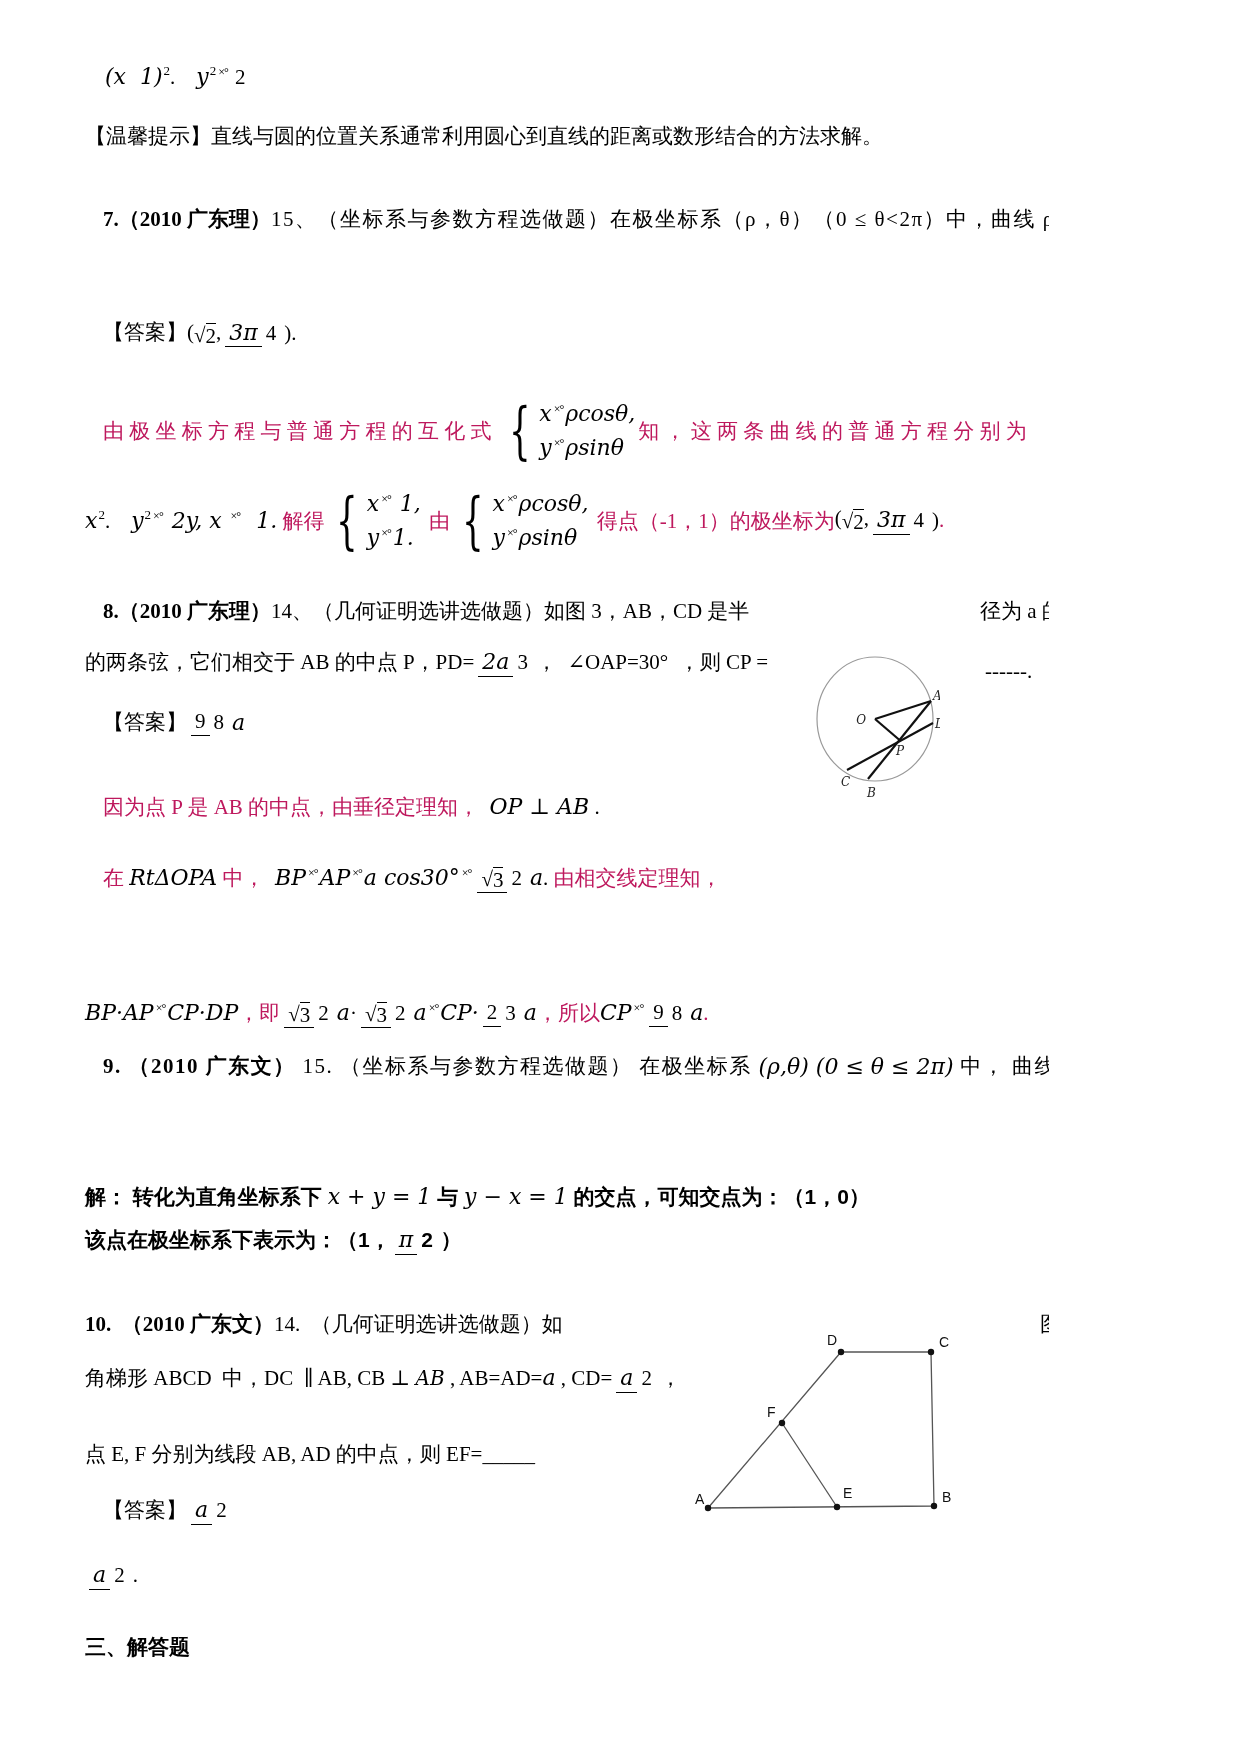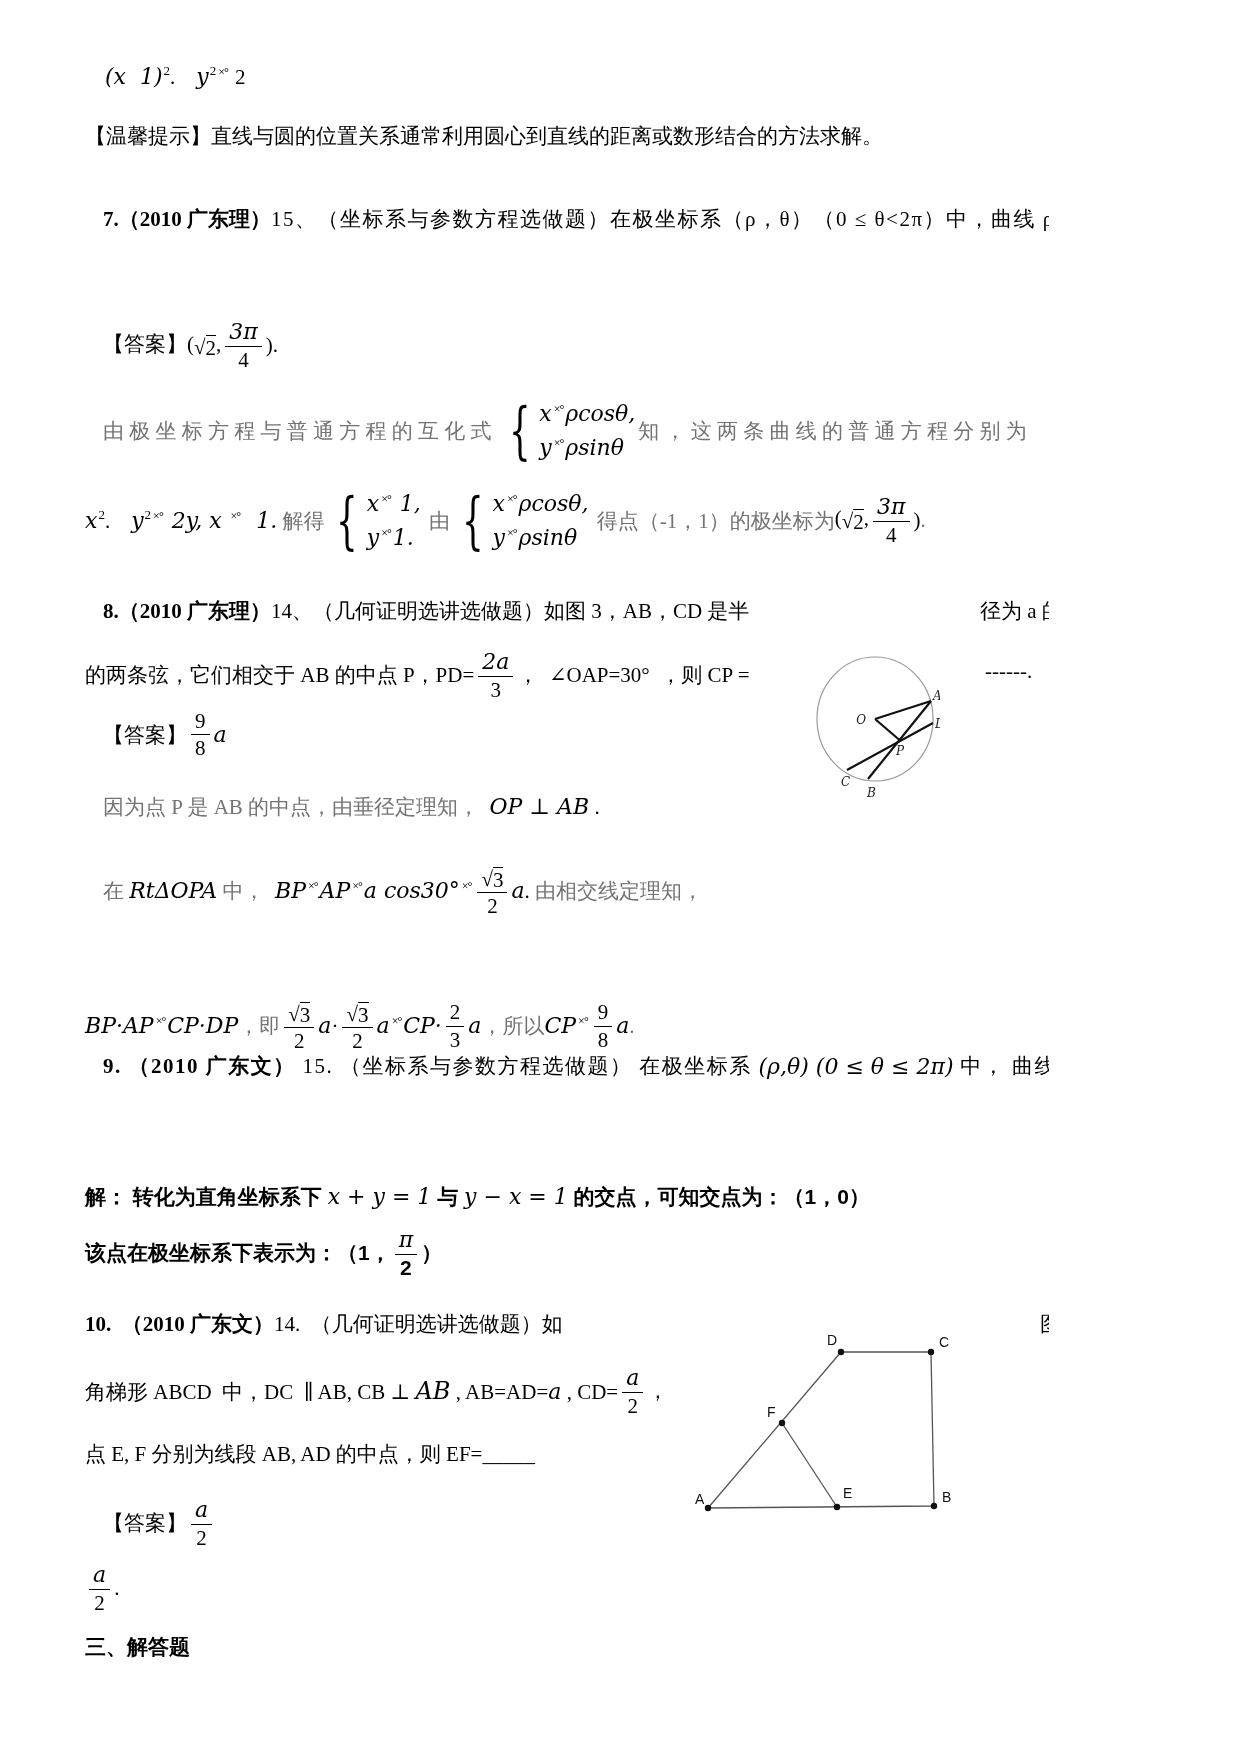--- a/index.html
+++ b/index.html
@@ -3,29 +3,29 @@
 <meta charset="utf-8">
 <style>
   * { margin:0; padding:0; box-sizing:border-box; }
   html,body { background:#ffffff; }
   .page { position:relative; width:1049px; height:1754px; background:#fff; overflow:hidden;
           font-family:"Liberation Serif","DejaVu Serif",serif; color:#000; font-size:21px; }
   .ln { position:absolute; display:flex; align-items:center; white-space:pre; }
   .ln > * { flex:none; }
   .grp { display:inline; white-space:pre; }
   .mi { font-family:"DejaVu Serif",serif; font-style:italic; font-weight:400; font-size:22px; }
-  .big { font-size:24px; }
+  .big { font-size:20px; }
   .sup { font-size:13px; vertical-align:9px; margin-left:1px; }
   .xo  { font-size:12px; vertical-align:8px; margin:0 2px; letter-spacing:-1px; }
-  .red { color:#737373; }
+  .red { color:#be185d; }
   .bold { font-weight:700; }
   .hei { font-family:"Liberation Sans","DejaVu Sans",sans-serif; font-weight:700; }
   .hei .mi { font-weight:400;text-align:center; }
   .ls1 { letter-spacing:1.5px; }
-  .frac { display:inline-flex; flex-direction:column; align-items:center; margin:0 4px; }
+  .frac { display:inline-flex; flex-direction:row; align-items:center; margin:0 4px; }
   .frac .fn { align-self:stretch; text-align:center; border-bottom:1.6px solid currentColor;
               padding:0 4px; line-height:1.25; }
   .frac .fd { text-align:center; padding:0 4px; line-height:1.25; }
   .sqrt { display:inline-flex; align-items:flex-start; vertical-align:-3px; }
   .sqrt .sq { line-height:1.15; }
   .sqrt .rad { border-top:1.6px solid currentColor; line-height:1.15; }
   .cases { display:inline-flex; align-items:center; margin:0 3px; }
   .cases .br { font-size:62px; font-weight:400; line-height:58px; transform:scaleX(0.55);
                font-family:"DejaVu Serif",serif; }
   .cases .col { display:flex; flex-direction:column; }

